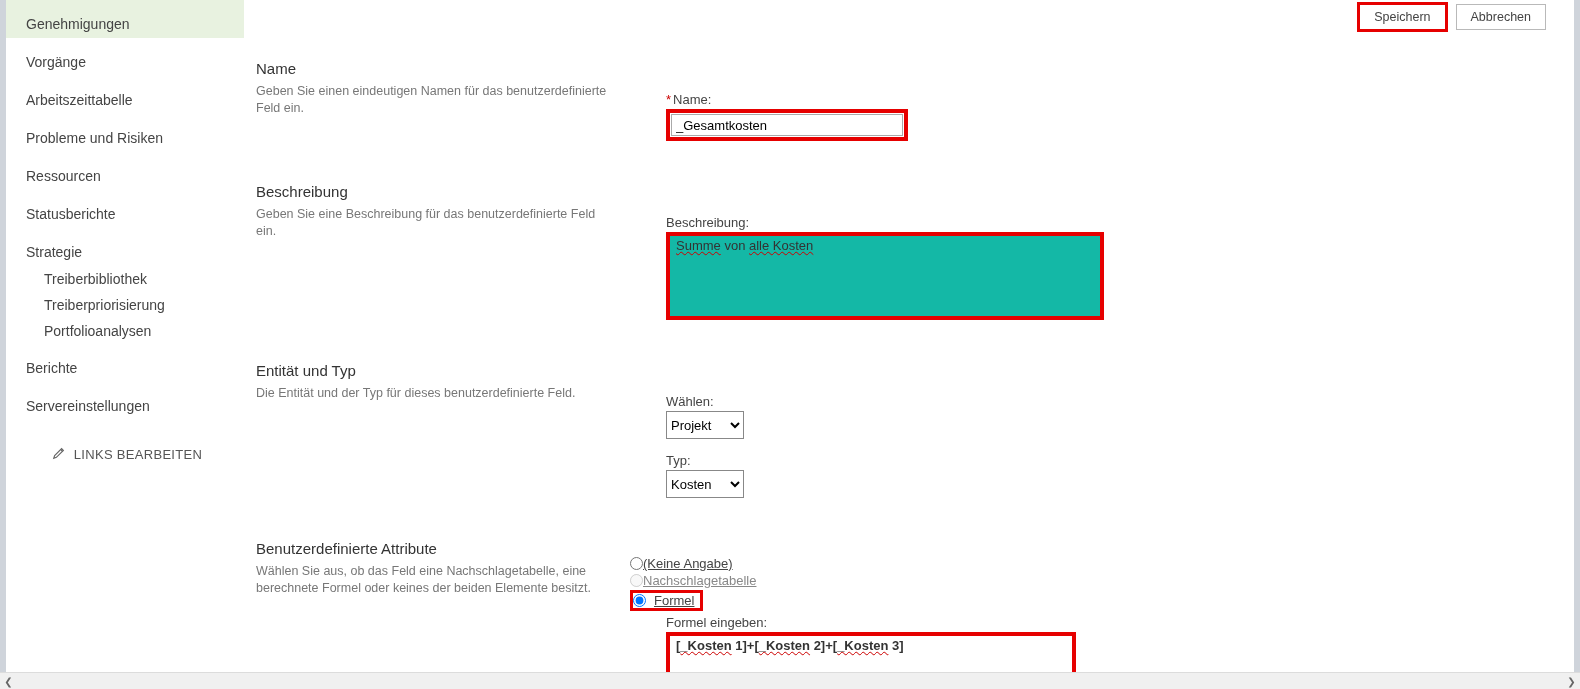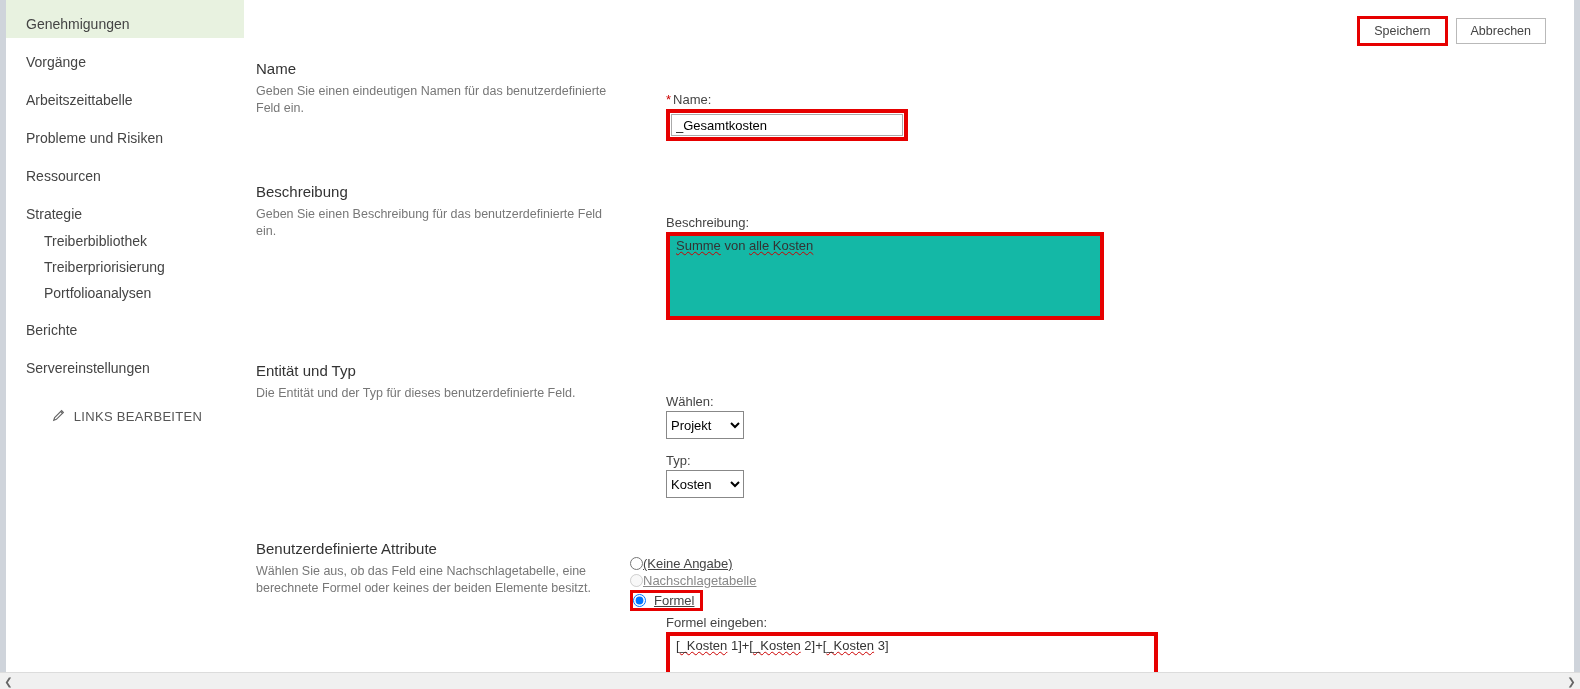--- a/index.html
+++ b/index.html
@@ -55,21 +55,21 @@
 
   
   .main {
     flex: 1 1 auto;
     position: relative;
     padding: 20px 30px 0 12px;
     overflow: hidden;
   }
   .action-bar {
     position: absolute;
-    top: 18px;
+    top: 4px;
     right: 28px;
     display: flex;
     gap: 10px;
   }
   .btn {
     border: 1px solid #b9b9b9;
     background: #fff;
     padding: 5px 14px;
     font-family: inherit;
     font-size: 12.5px;
@@ -170,20 +170,21 @@
 <body>
 
 <div class="viewport">
 
   <nav class="sidebar">
     <div class="nav-item active">Genehmigungen</div>
     <div class="nav-item">Vorgänge</div>
     <div class="nav-item">Arbeitszeittabelle</div>
     <div class="nav-item">Probleme und Risiken</div>
     <div class="nav-item">Ressourcen</div>
+    <div class="nav-item">Statusberichte</div>
     <div class="nav-item">Strategie</div>
       <div class="nav-sub">Treiberbibliothek</div>
       <div class="nav-sub">Treiberpriorisierung</div>
       <div class="nav-sub">Portfolioanalysen</div>
     <div class="nav-item">Berichte</div>
     <div class="nav-item">Servereinstellungen</div>
 
     <div class="edit-links">
       <span class="pencil-icon">
         <svg viewBox="0 0 16 16" fill="none" stroke="#666" stroke-width="1.3">
@@ -213,21 +214,21 @@
           <span class="name-wrap">
             <input class="text-input" type="text" value="_Gesamtkosten" style="">
           </span>
         </div>
       </div>
     </div>
 
     <div class="section">
       <div class="section-left">
         <h3>Beschreibung</h3>
-        <p>Geben Sie einen Beschreibung für das benutzerdefinierte Feld ein.</p>
+        <p>Geben Sie eine Beschreibung für das benutzerdefinierte Feld ein.</p>
       </div>
       <div class="section-right">
         <div class="field-row">
           <label class="field-label">Beschreibung:</label>
           <div contenteditable="true" class="desc-input" style="width: 438px; height: 88px; border: 4px solid rgb(230, 0, 0); padding: 2px 6px; font-size: 13px; background: #14b8a6; overflow: auto;"><span class="spell">Summe</span> von <span class="spell">alle Kosten</span></div>
         </div>
       </div>
     </div>
 
     <div class="section">
@@ -266,21 +267,21 @@
           <span>Nachschlagetabelle</span>
         </div>
         <div class="radio-row">
           <span class="radio-formel-wrap">
             <input type="radio" name="attr" checked="" style="">
             <span>Formel</span>
           </span>
         </div>
         <div class="field-row" style="margin-top:4px;">
           <label class="field-label">Formel eingeben:</label>
-          <div contenteditable="true" style="width: 492px; height: 48px; border: 4px solid rgb(230, 0, 0); padding: 2px 6px; font-size: 13px; background: rgb(255, 255, 255); overflow: auto;">[<span class="spell2">_Kosten</span> 1]+[<span class="spell2">_Kosten</span> 2]+[<span class="spell2">_Kosten</span> 3]</div>
+          <div contenteditable="true" style="width: 410px; height: 48px; border: 4px solid rgb(230, 0, 0); padding: 2px 6px; font-size: 13px; background: rgb(255, 255, 255); overflow: auto; font-weight: bold;">[<span class="spell2">_Kosten</span> 1]+[<span class="spell2">_Kosten</span> 2]+[<span class="spell2">_Kosten</span> 3]</div>
         </div>
       </div>
     </div>
 
   </div>
 </div>
 
 <div class="hscroll-bar">
   <div class="arrow">❮</div>
   <div class="track"></div>

